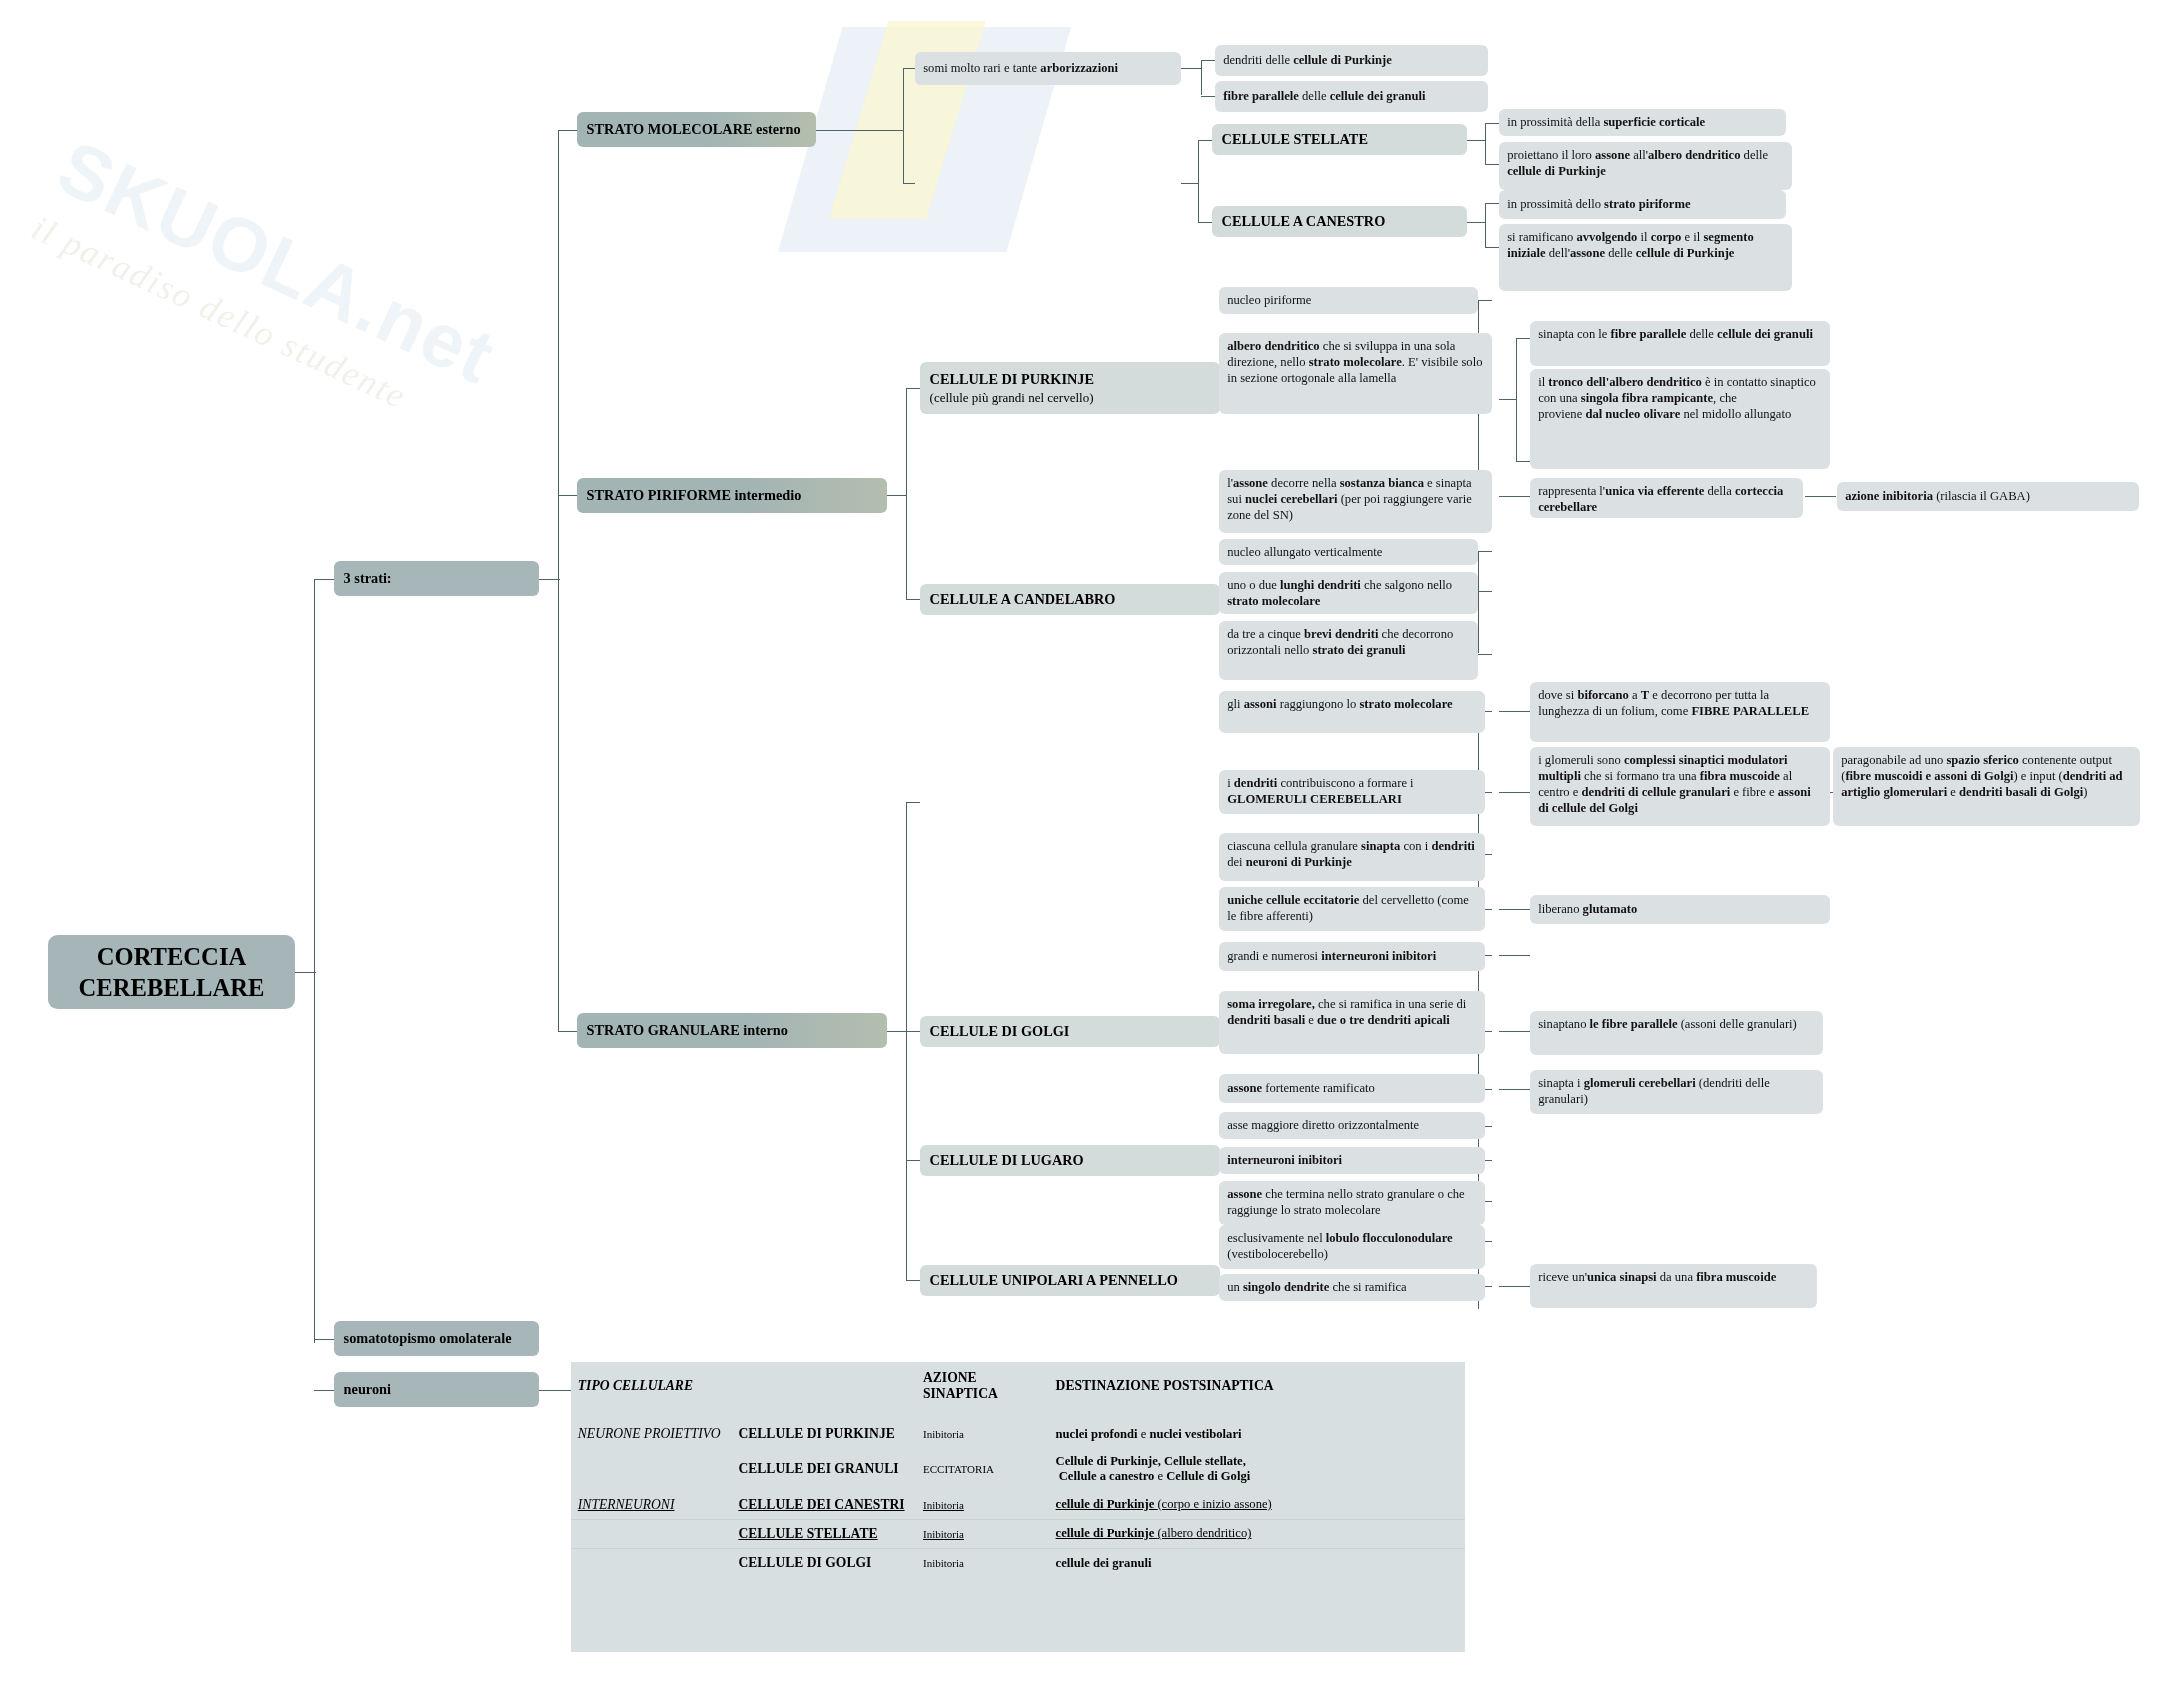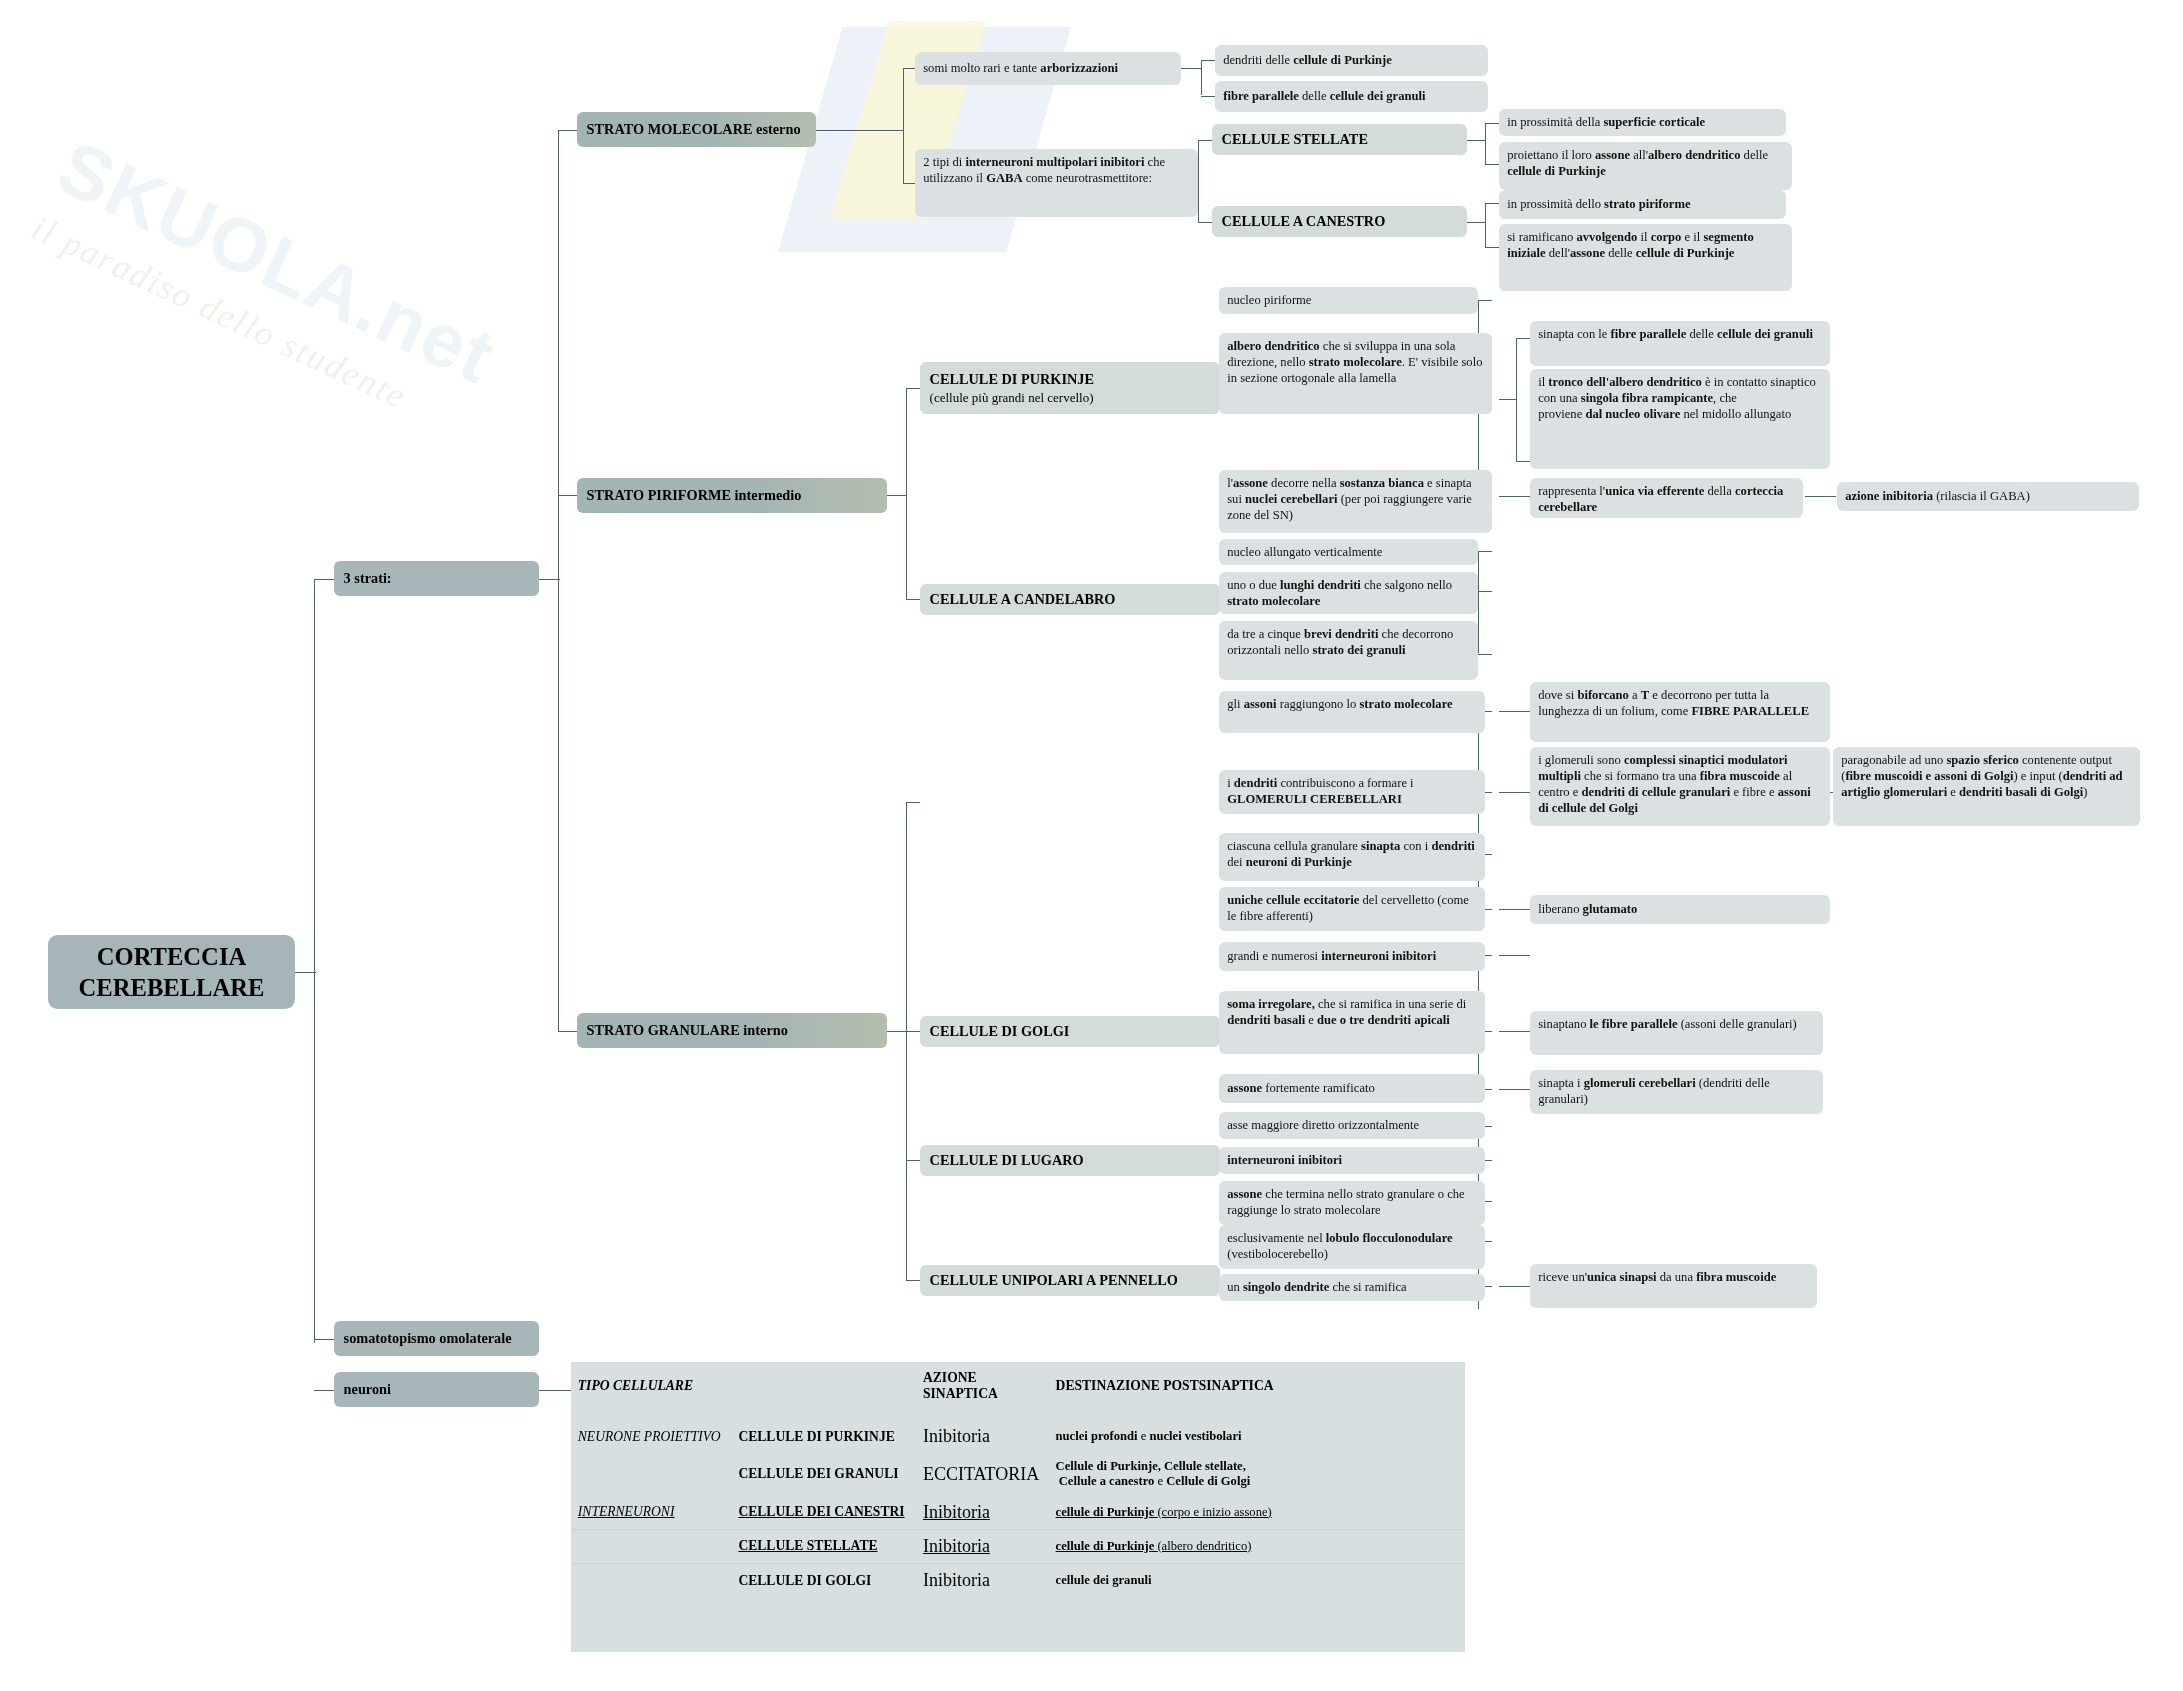--- a/index.html
+++ b/index.html
@@ -47,21 +47,21 @@
   .lnV{width:1.4px;}
 
   
   #tablewrap{position:absolute;left:571px;top:1362px;width:894px;height:290px;
       background:#d8dfe1;}
   #tbl{width:100%;border-collapse:collapse;font-size:13px;color:#000;}
   #tbl th{font-weight:bold;text-align:left;padding:8.2px 6.8px 18px 6.8px;font-size:13.6px;}
   #tbl td{padding:6.1px 6.8px;vertical-align:middle;}
   .c-group{font-style:italic;font-size:13.6px;width:147px;padding-left:15px;}
   .c-type{font-weight:bold;font-size:13.6px;width:171px;}
-  .c-act{font-size:18px;width:119px;}
+  .c-act{font-size:11px;width:119px;}
   .c-dest{font-weight:bold;font-size:12.6px;}
   .c-dest .norm{font-weight:normal;}
   .rowline td{border-bottom:0.7px solid #c9d2d4;text-decoration:underline;}
 </style>
 </head>
 <body>
 
 <div id="root">
 
   <div class="wm wm-blue"></div>
@@ -196,23 +196,20 @@
   </div>
   <div class="node lvl2" style="left:577px;top:478px;width:310px;height:35px;">
     <span class="txt">STRATO PIRIFORME intermedio</span>
   </div>
   <div class="node lvl2" style="left:577px;top:1013px;width:310px;height:35px;">
     <span class="txt">STRATO GRANULARE interno</span>
   </div>
 
   <div class="node leaf mid" style="left:915px;top:52px;width:266px;height:33px;">
     <span class="txt">somi molto rari e tante <b>arborizzazioni</b></span>
-  </div>
-  <div class="node leaf" style="left:915px;top:149px;width:283px;height:68px;">
-    <span class="txt">2 tipi di <b>interneuroni multipolari inibitori</b> che utilizzano il <b>GABA</b> come neurotrasmettitore:</span>
   </div>
 
   <div class="node leaf mid" style="left:1215px;top:45px;width:273px;height:31px;">
     <span class="txt">dendriti delle <b>cellule di Purkinje</b></span>
   </div>
   <div class="node leaf mid" style="left:1215px;top:81px;width:273px;height:31px;">
     <span class="txt"><b>fibre parallele</b> delle <b>cellule dei granuli</b></span>
   </div>
 
   <div class="node lvl3" style="left:1212px;top:124px;width:255px;height:31px;">

